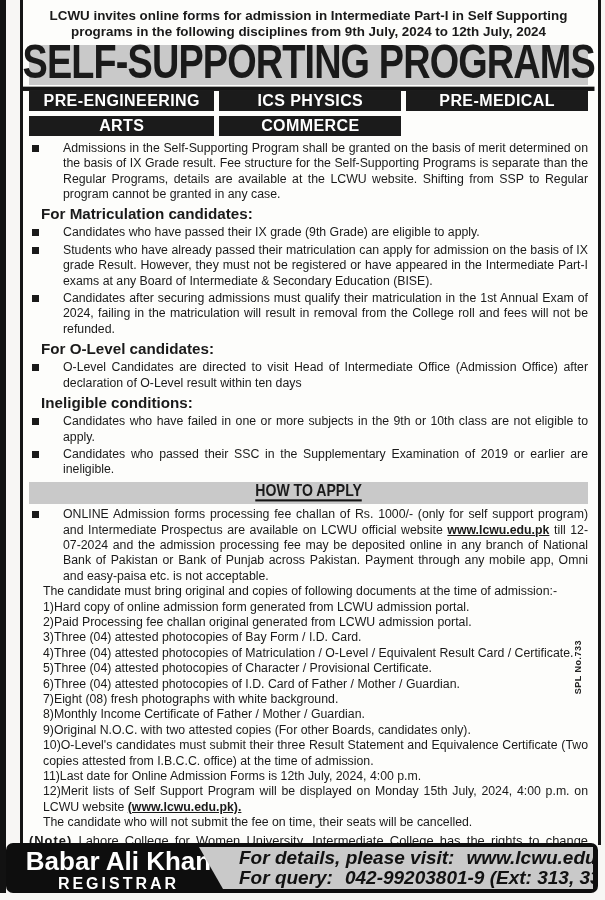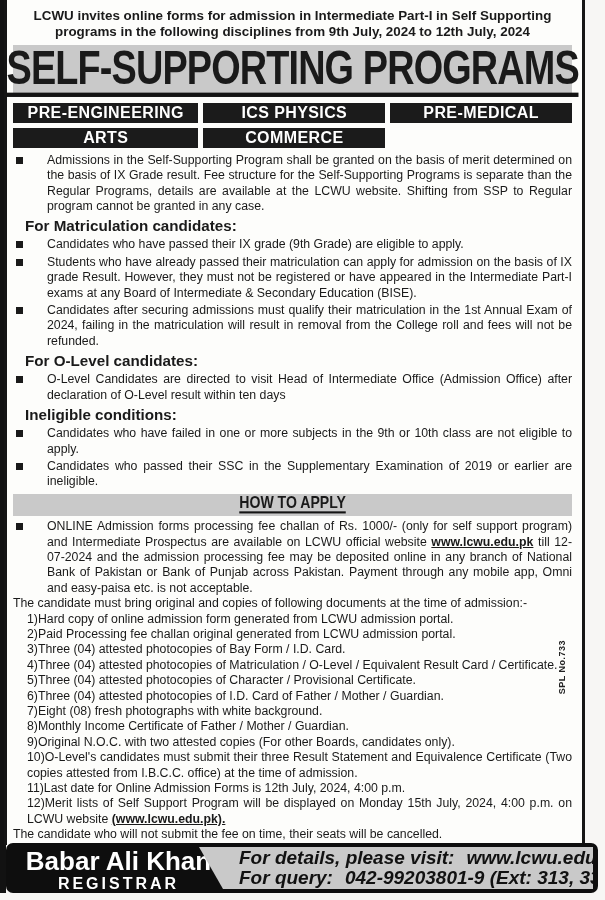--- a/index.html
+++ b/index.html
@@ -12,31 +12,31 @@
     overflow:hidden;
     -webkit-font-smoothing:antialiased;
   }
   .left-strip {
     position:absolute; left:0; top:0; width:6px; height:893px; background:#121212;
   }
   .top-frag { position:absolute; background:#2a2a2a; height:3px; top:0; }
   .frag-a { left:30px; width:22px; }
   .frag-b { left:62px; width:44px; }
   .ad {
-    position:absolute; left:4px; top:0; width:581px; height:845px;
+    position:absolute; left:20px; top:0; width:581px; height:845px;
     background:#fdfdfb;
     border-left:3px solid #151515;
     border-right:3px solid #151515;
     padding:6px 10px 0 6px;
   }
   
   .intro { text-align:center; font-weight:bold; font-size:13.4px; line-height:16.4px; padding:2px 14px 0 14px; }
   
   .band {
-    margin-top:4px; background:#c9c9c9; height:52px;
+    margin-top:4px; background:#c9c9c9; height:40px;
     display:flex; align-items:center; justify-content:center;
   }
   .band-title {
     display:inline-block; white-space:nowrap;
     font-weight:bold; font-size:44px; letter-spacing:-1px;
     transform:scale(0.86,1.08); transform-origin:center;
     border-bottom:4px solid #141414; padding-bottom:1px; line-height:44px;
   }
   
   .grid {
@@ -58,21 +58,21 @@
   .hta-bar {
     background:#c9c9c9; margin:4px 0 3px 0; text-align:center; padding:1px 0 3px 0;
   }
   .hta-title {
     display:inline-block; font-weight:bold; font-size:16px; letter-spacing:0px;
     transform:scale(0.88,1.05); transform-origin:center;
     border-bottom:2px solid #141414; padding-bottom:1px;
   }
   .inline-link { font-weight:bold; text-decoration:underline; }
   .doc-line { margin-left:14px; text-align:justify; }
-  .first-indent { }
+  .first-indent { margin-left:14px; }
   .note-para { margin-top:2px; font-size:12.9px; line-height:15.8px; text-align:justify; }
   .note-label { font-weight:bold; letter-spacing:1px; }
   
   .spl {
     position:absolute; right:15px; top:640px;
     writing-mode:vertical-rl; transform:rotate(180deg);
     font-size:9px; font-weight:bold; letter-spacing:0.5px; color:#222;
   }
   
   .footer {

